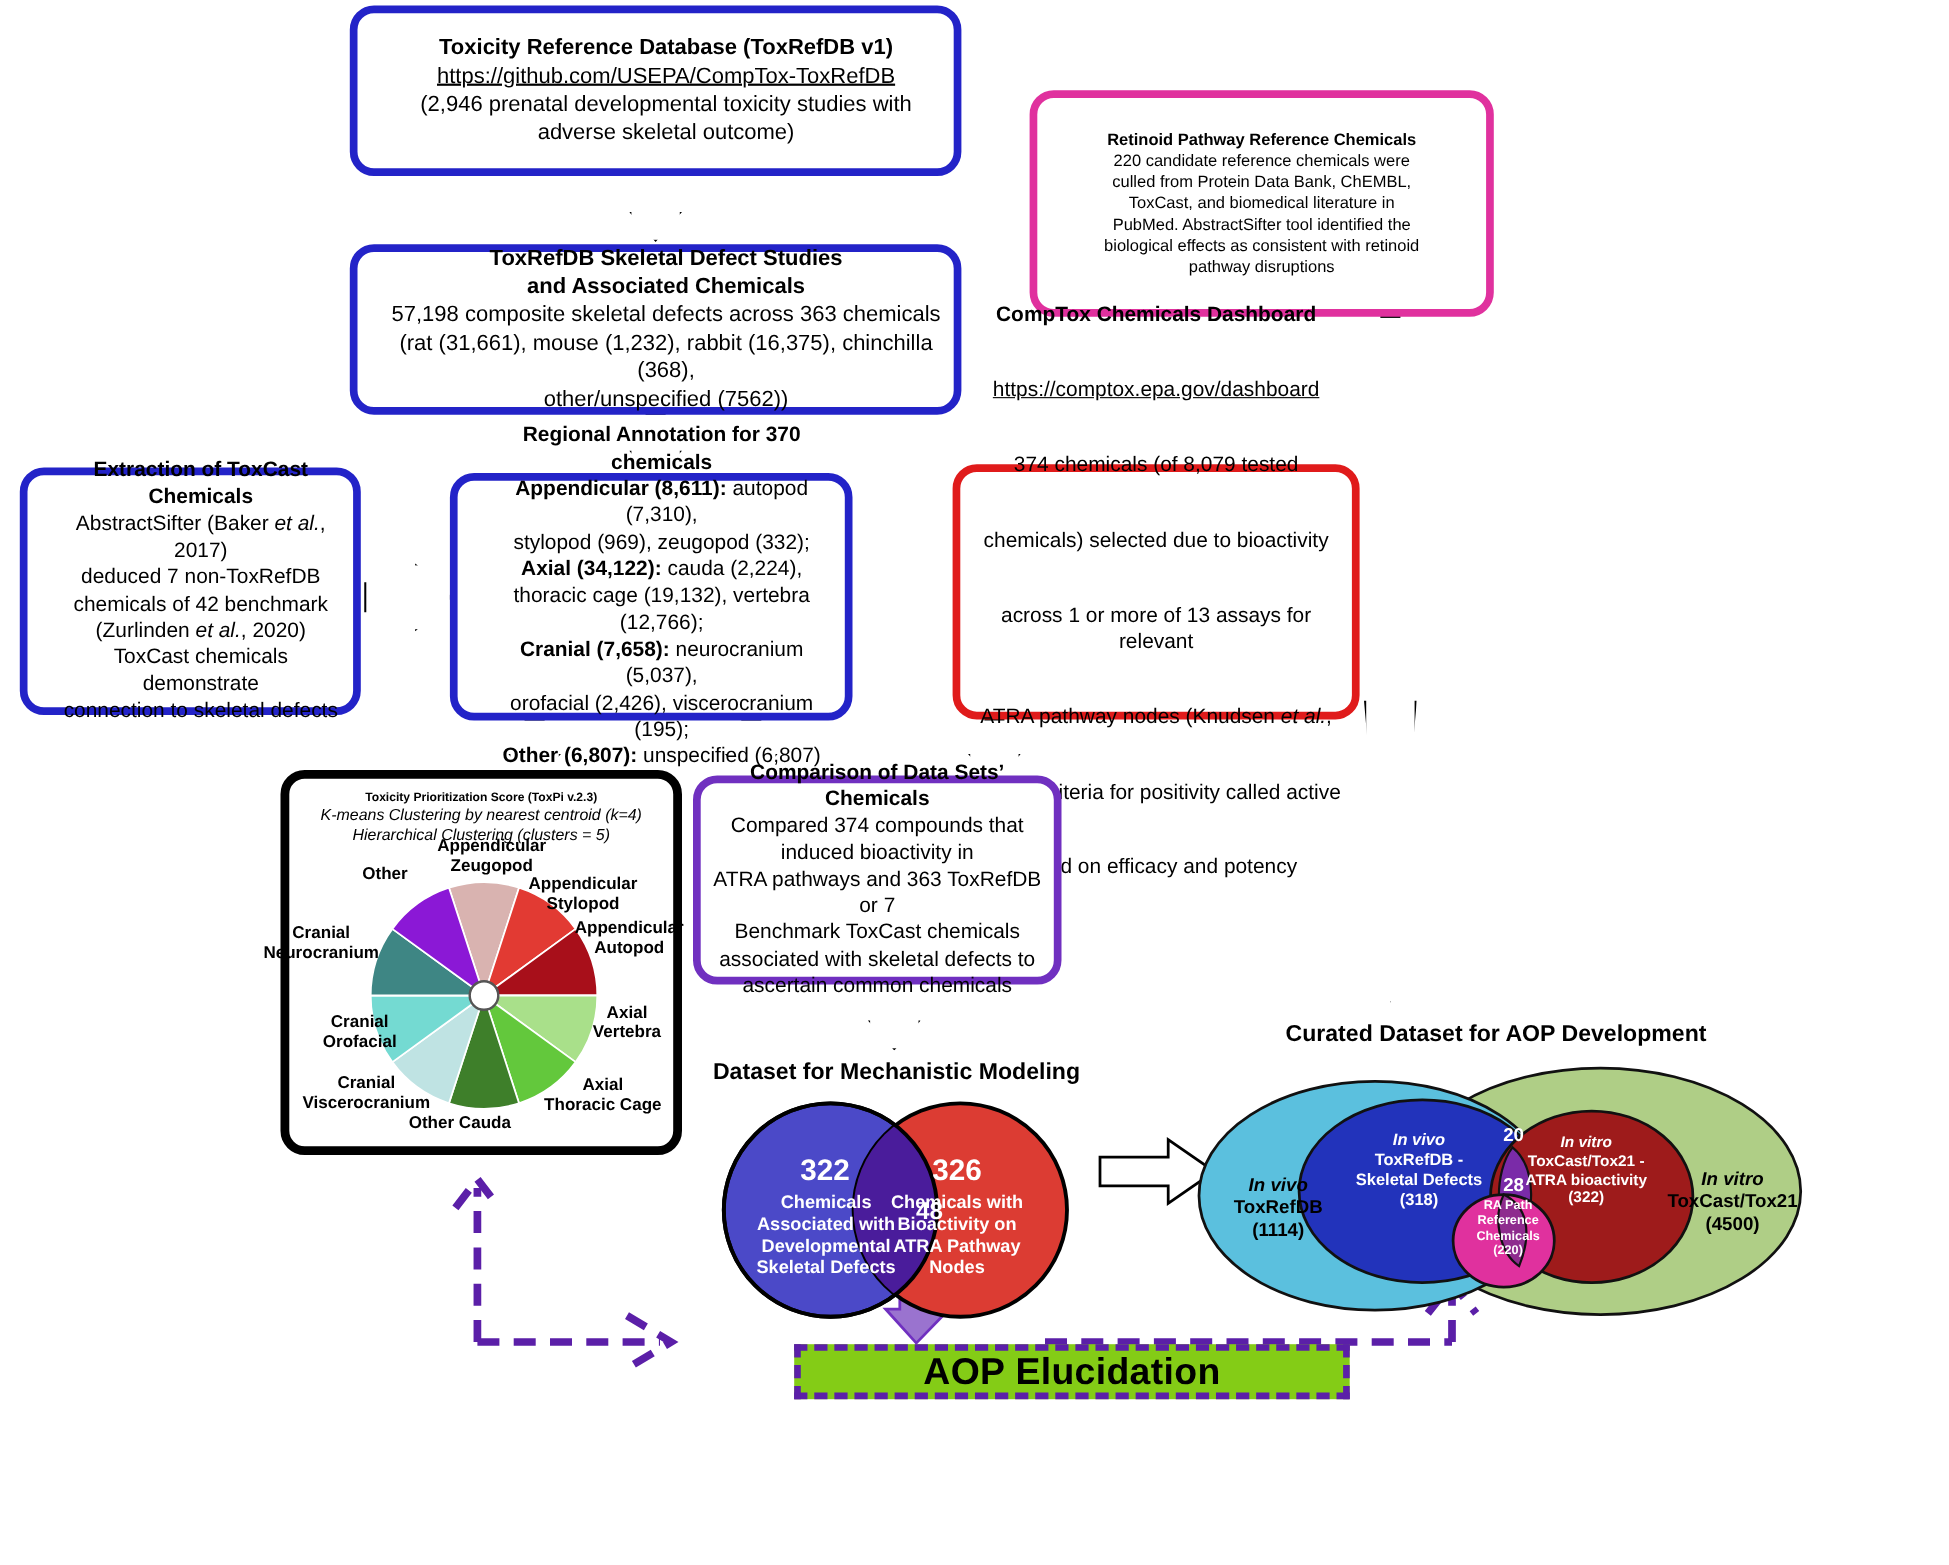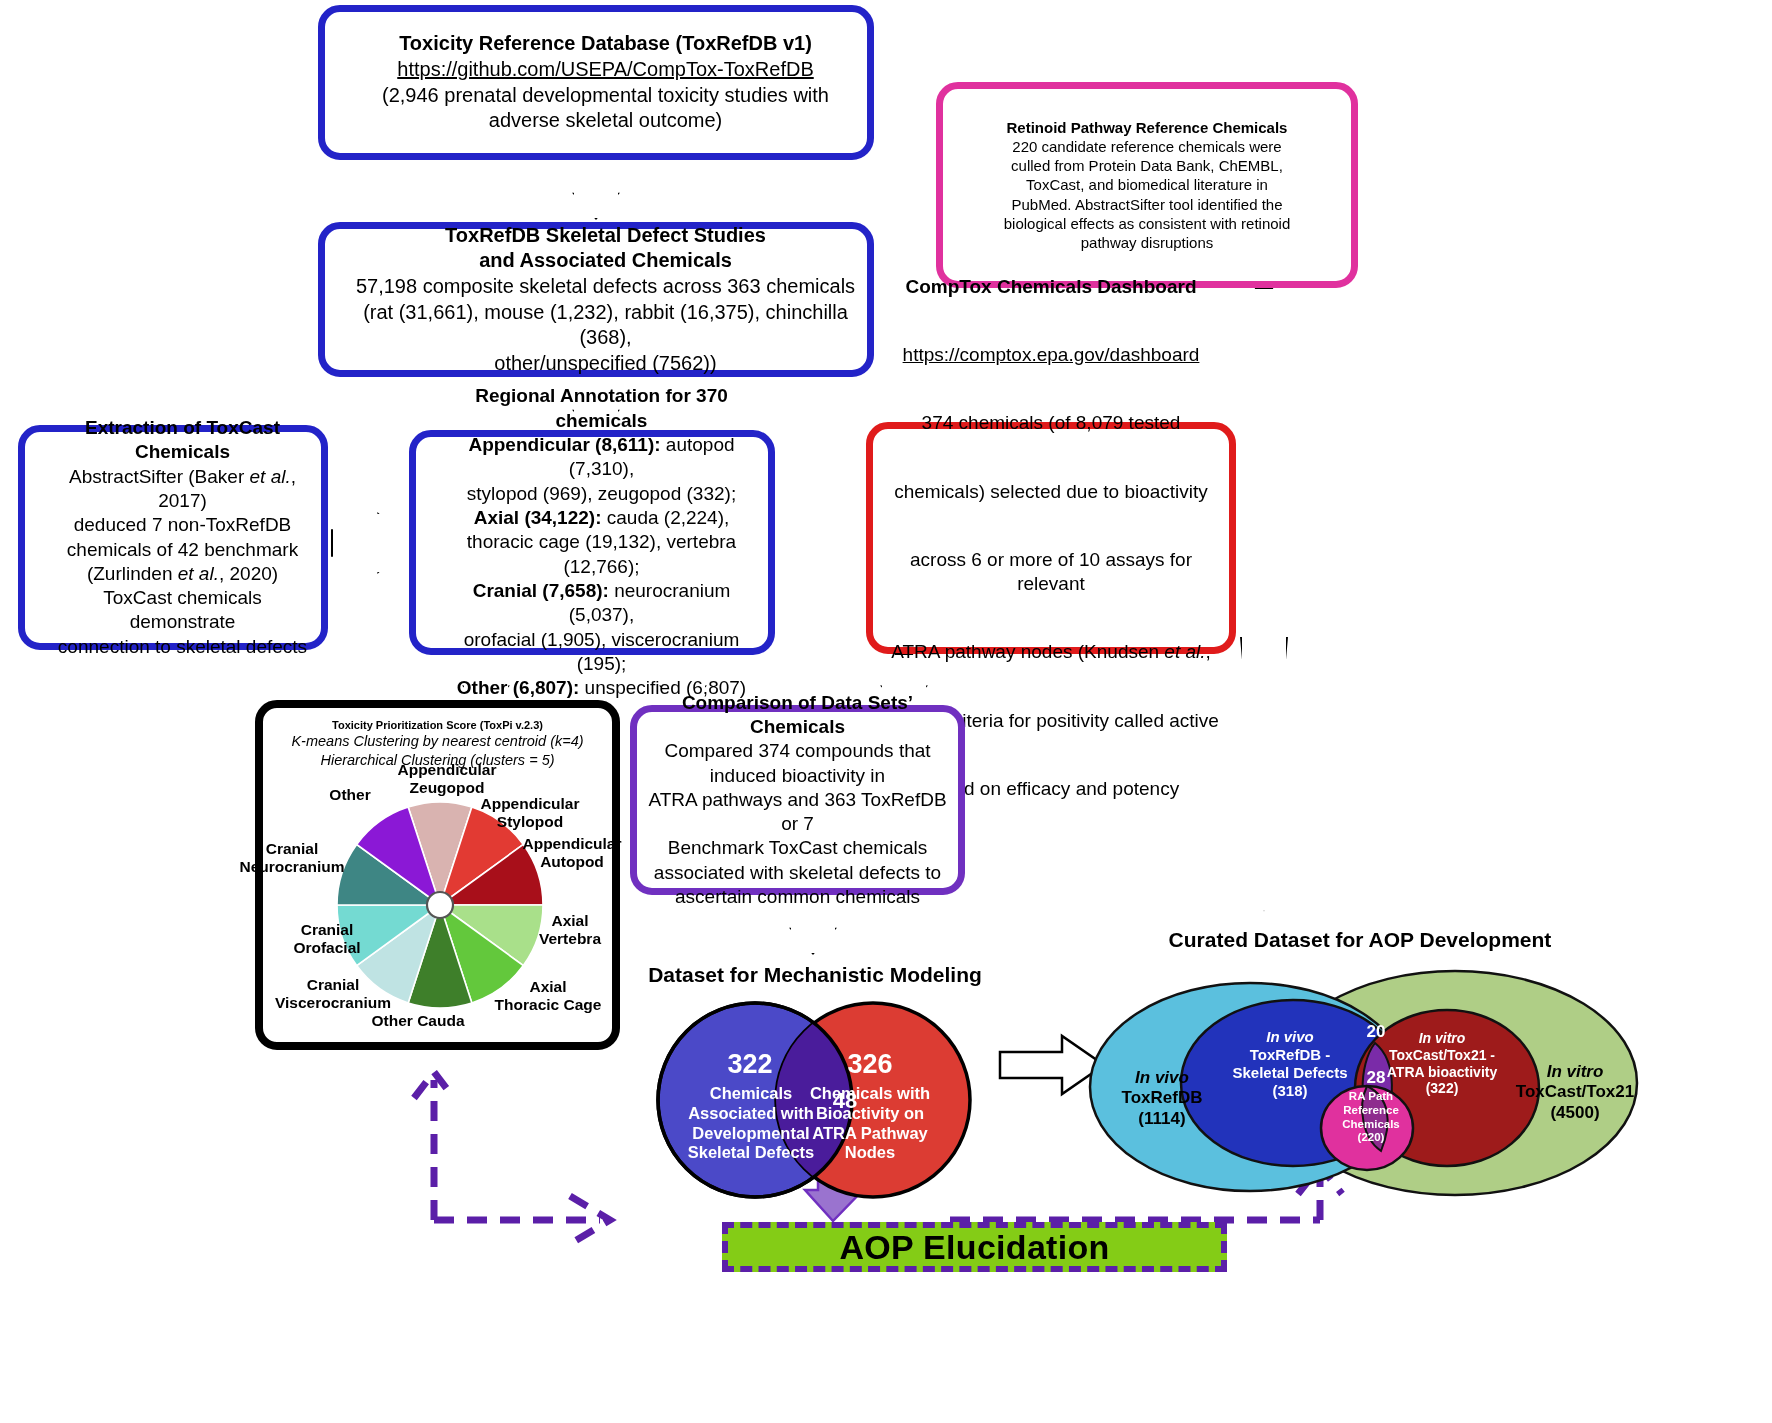--- a/index.html
+++ b/index.html
@@ -144,30 +144,30 @@
     <span class="ln">connection to skeletal defects</span>
   </div>
 
   <div class="node blue" style="left:409px; top:430px; width:366px; height:225px; font-size:19px;">
     <span class="ttl ln">Regional Annotation for 370 chemicals</span>
     <span class="ln"><b>Appendicular (8,611):</b><span> autopod (7,310),</span></span>
     <span class="ln">stylopod (969), zeugopod (332);</span>
     <span class="ln"><b>Axial (34,122):</b><span> cauda (2,224),</span></span>
     <span class="ln">thoracic cage (19,132), vertebra (12,766);</span>
     <span class="ln"><b>Cranial (7,658):</b><span> neurocranium (5,037),</span></span>
-    <span class="ln">orofacial (1,905), viscerocranium (195);</span>
+    <span class="ln">orofacial (2,426), viscerocranium (195);</span>
     <span class="ln"><b>Other (6,807):</b><span> unspecified (6,807)</span></span>
   </div>
 
   <div class="node red" style="left:866px; top:422px; width:370px; height:232px; font-size:19px;">
     <span class="ttl ln">CompTox Chemicals Dashboard</span>
     <span class="ln u">https://comptox.epa.gov/dashboard</span>
     <span class="ln">374 chemicals (of 8,079 tested</span>
     <span class="ln">chemicals) selected due to bioactivity</span>
-    <span class="ln">across 6 or more of 10 assays for relevant</span>
+    <span class="ln">across 1 or more of 13 assays for relevant</span>
     <span class="ln">ATRA pathway nodes (Knudsen <i>et al.</i>,</span>
     <span class="ln">2020); Criteria for positivity called active</span>
     <span class="ln">based on efficacy and potency</span>
   </div>
 
   <div class="node black" style="left:255px; top:700px; width:365px; height:350px; justify-content:flex-start; padding-top:10px;">
     <span class="ttl ln" style="font-size:11px;">Toxicity Prioritization Score (ToxPi v.2.3)</span>
     <span class="ln it" style="font-size:14.5px;">K-means Clustering by nearest centroid (k=4)</span>
     <span class="ln it" style="font-size:14.5px;">Hierarchical Clustering (clusters = 5)</span>
   </div>

